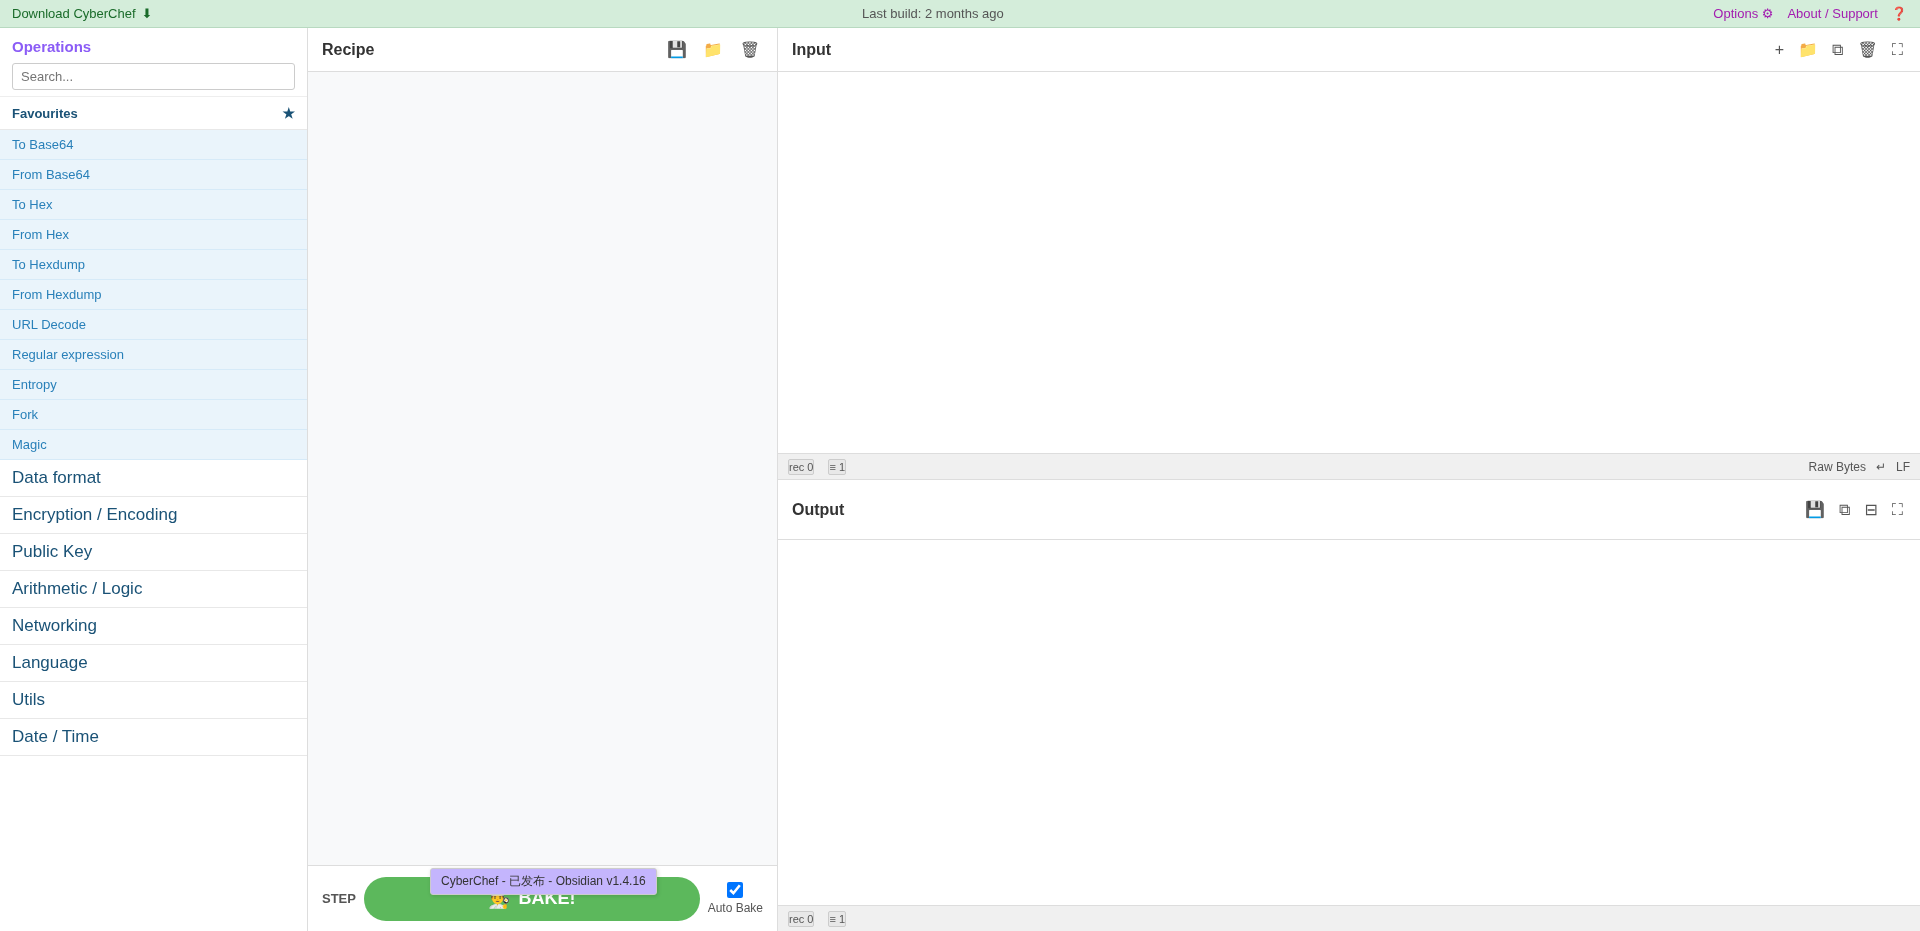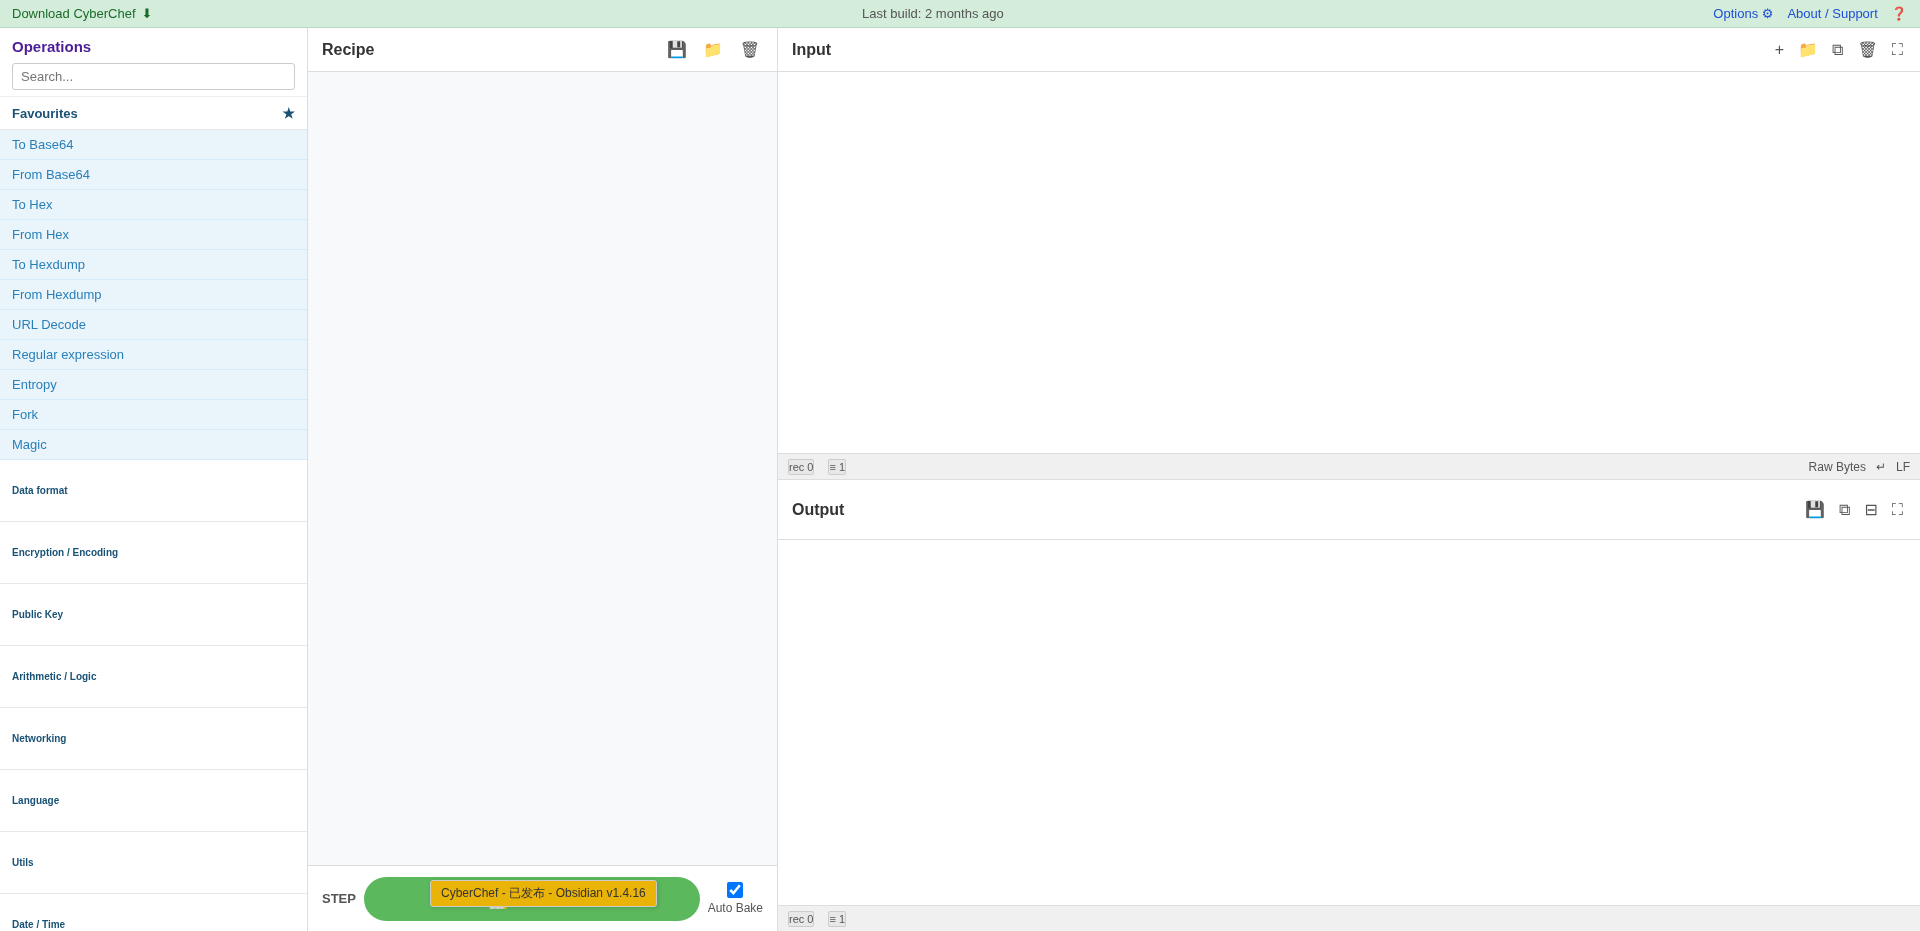--- a/index.html
+++ b/index.html
@@ -28,21 +28,21 @@
       font-size: 13px;
     }
     .top-bar-right {
       display: flex;
       align-items: center;
       gap: 14px;
       color: #1a6b2a;
       font-size: 13px;
     }
     .top-bar-right a {
-      color: #1d4ed8;
+      color: #a21caf;
       text-decoration: none;
       cursor: pointer;
     }
 
     
     .main-layout {
       display: flex;
       height: calc(931px - 28px);
     }
 
@@ -57,21 +57,21 @@
       overflow: hidden;
     }
 
     .sidebar-header {
       padding: 10px 12px 6px 12px;
       border-bottom: 1px solid #eee;
     }
     .sidebar-header h2 {
       font-size: 15px;
       font-weight: bold;
-      color: #4c1d95;
+      color: #8b5cf6;
       margin-bottom: 8px;
     }
     .search-box {
       width: 100%;
       padding: 5px 8px;
       border: 1px solid #ccc;
       border-radius: 3px;
       font-size: 13px;
       color: #999;
       outline: none;
@@ -102,23 +102,23 @@
       padding: 7px 12px;
       font-size: 13px;
       color: #2980b9;
       cursor: pointer;
       background: #eaf4fb;
       border-bottom: 1px solid #d6eaf8;
     }
 
     
     .section-header {
-      padding: 25px 12px;
-      font-weight: bold;
-      font-size: 10px;
+      padding: 8px 12px;
+      font-weight: normal;
+      font-size: 17px;
       color: #1a5276;
       background: #fff;
       border-bottom: 1px solid #e8e8e8;
       cursor: pointer;
     }
 
     
     .recipe-panel {
       width: 470px;
       min-width: 470px;
@@ -329,23 +329,23 @@
       background: #f0f0f0;
       border-top: 1px solid #ddd;
       height: 26px;
       font-size: 12px;
       color: #555;
     }
 
     
     .tooltip-popup {
       position: absolute;
-      bottom: 24px;
+      bottom: 36px;
       left: 430px;
-      background: #eab308;
+      background: #c4b5fd;
       border: 1px solid #ccc;
       padding: 4px 10px;
       border-radius: 3px;
       font-size: 12px;
       color: #333;
       box-shadow: 1px 1px 4px rgba(0,0,0,0.15);
       white-space: nowrap;
     }
 
     

